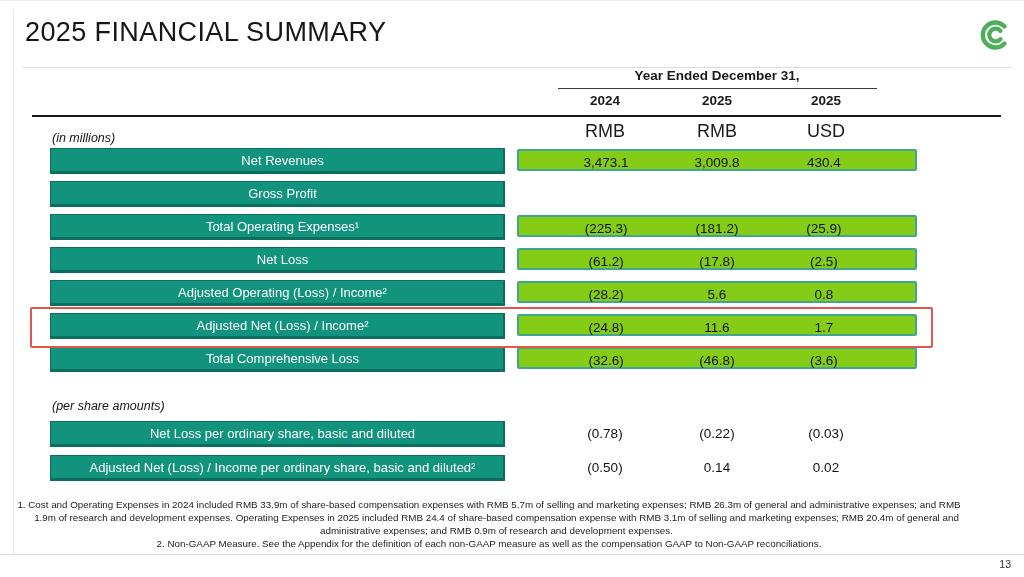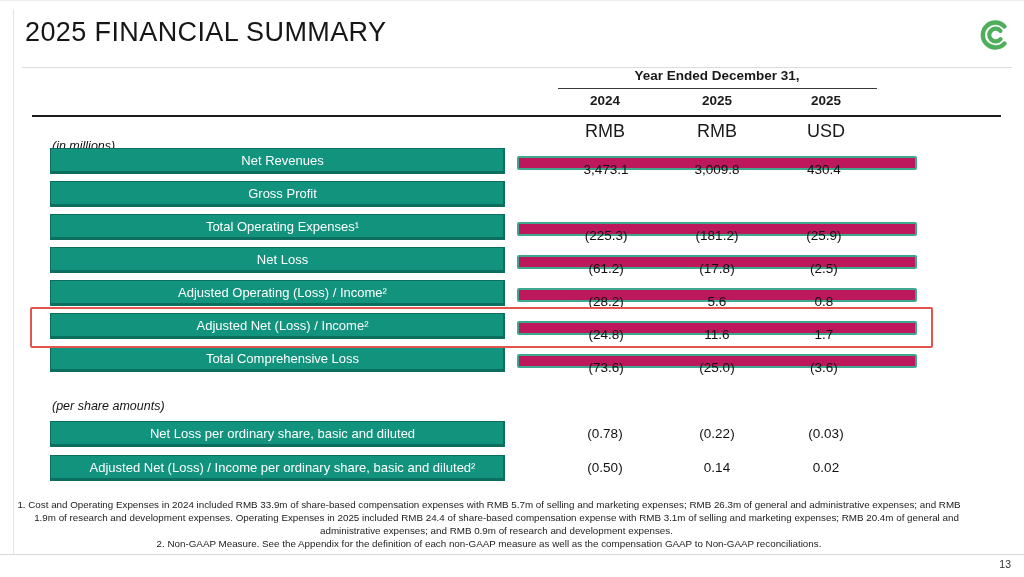--- a/index.html
+++ b/index.html
@@ -20,37 +20,37 @@
   
   .period-header{position:absolute;top:67px;left:717px;transform:translateX(-50%);font-weight:bold;font-size:13.5px;white-space:nowrap;}
   .period-underline{position:absolute;left:558px;top:87px;width:319px;height:1px;background:#3a3a3a;}
   .colhead{position:absolute;transform:translateX(-50%);font-size:13.5px;font-weight:bold;white-space:nowrap;}
   .colhead.row-years{top:92px;}
   .colhead.row-curr{top:120px;font-weight:normal;font-size:18px;}
   .c1{left:605px;} .c2{left:717px;} .c3{left:826px;}
   .thick-rule{position:absolute;left:32px;top:114px;width:969px;height:2px;background:#1b1b1b;}
 
   .section-label{position:absolute;left:52px;font-size:12.5px;font-style:italic;color:#141414;}
-  .lbl-millions{top:130px;margin-top:8px;}
+  .lbl-millions{top:130px;}
   .lbl-pershare{top:398px;}
 
   
   .mrow{position:absolute;left:0;width:1024px;height:27px;}
   .bar{
     position:absolute;left:50px;top:0;width:455px;height:26px;
     background:var(--bar-green,#12937E);
     border:1px solid #0c6e5f;border-bottom-width:3px;border-right-width:2px;
     box-sizing:border-box;
   }
   .bar span{
     display:block;line-height:23px;padding-left:11px;color:#ffffff;font-size:13px;white-space:nowrap;
   }
   .vbox{
-    position:absolute;left:517px;top:8px;width:400px;height:14px;
-    background:#be185d;border:2px solid var(--box-border,#3FA78D);border-radius:2px;box-sizing:border-box;
+    position:absolute;left:517px;top:1px;width:400px;height:22px;
+    background:#84cc16;border:2px solid var(--box-border,#3FA78D);border-radius:2px;box-sizing:border-box;
   }
   .vbox .val{position:absolute;top:0;transform:translateX(-50%);line-height:23px;font-size:13.5px;color:#111;white-space:nowrap;}
   .vbox .v1{left:22%;} .vbox .v2{left:50%;} .vbox .v3{left:77%;}
 
   .highlight-box{
     position:absolute;left:30px;top:306px;width:903px;height:41px;
     border:2.5px solid var(--highlight-red,#E2554F);border-radius:2px;box-sizing:border-box;
     background:transparent;pointer-events:none;
   }
 
@@ -153,22 +153,22 @@
       <span class="val v2">11.6</span>
       <span class="val v3">1.7</span>
     </div>
   </div>
 
   <div class="mrow" style="top:345px">
     <div class="bar">
         <span>Total Comprehensive Loss</span>
       </div>
     <div class="vbox">
-      <span class="val v1">(73.6)</span>
-      <span class="val v2">(25.0)</span>
+      <span class="val v1">(32.6)</span>
+      <span class="val v2">(46.8)</span>
       <span class="val v3">(3.6)</span>
     </div>
   </div>
 
   <div class="highlight-box"></div>
 
   <div class="section-label lbl-pershare">(per share amounts)</div>
 
   <div class="mrow" style="top:420px">
     <div class="bar">

